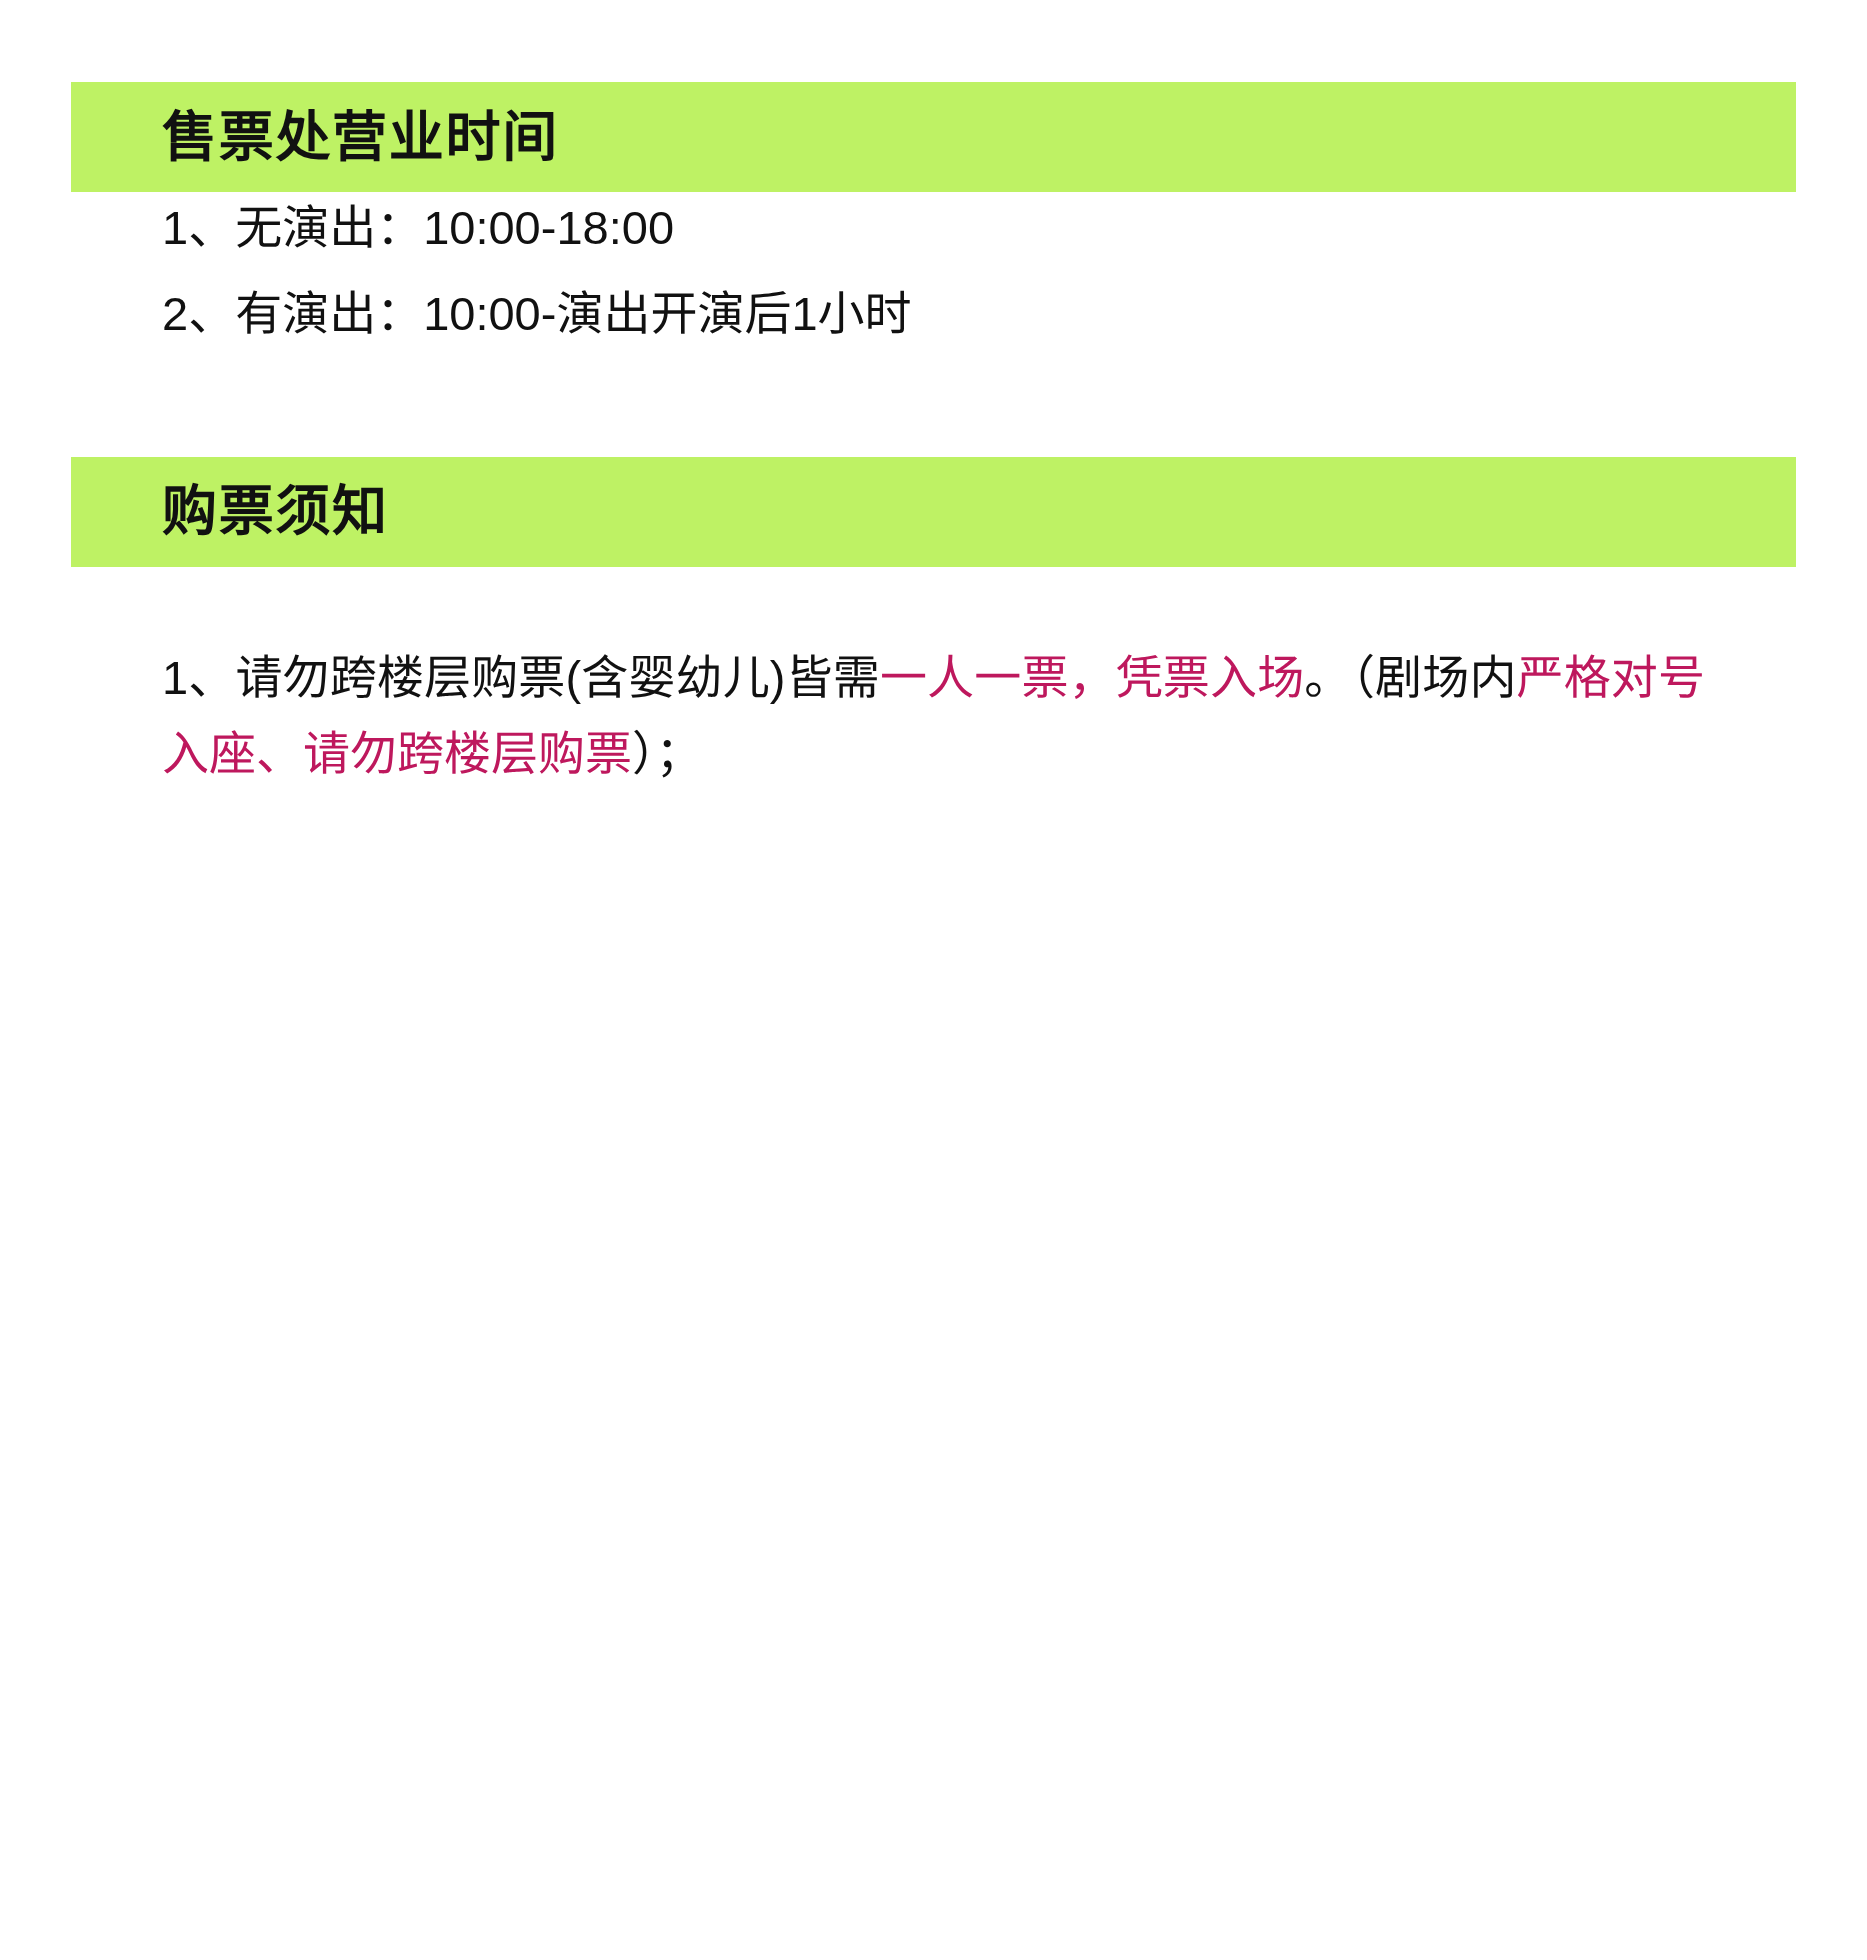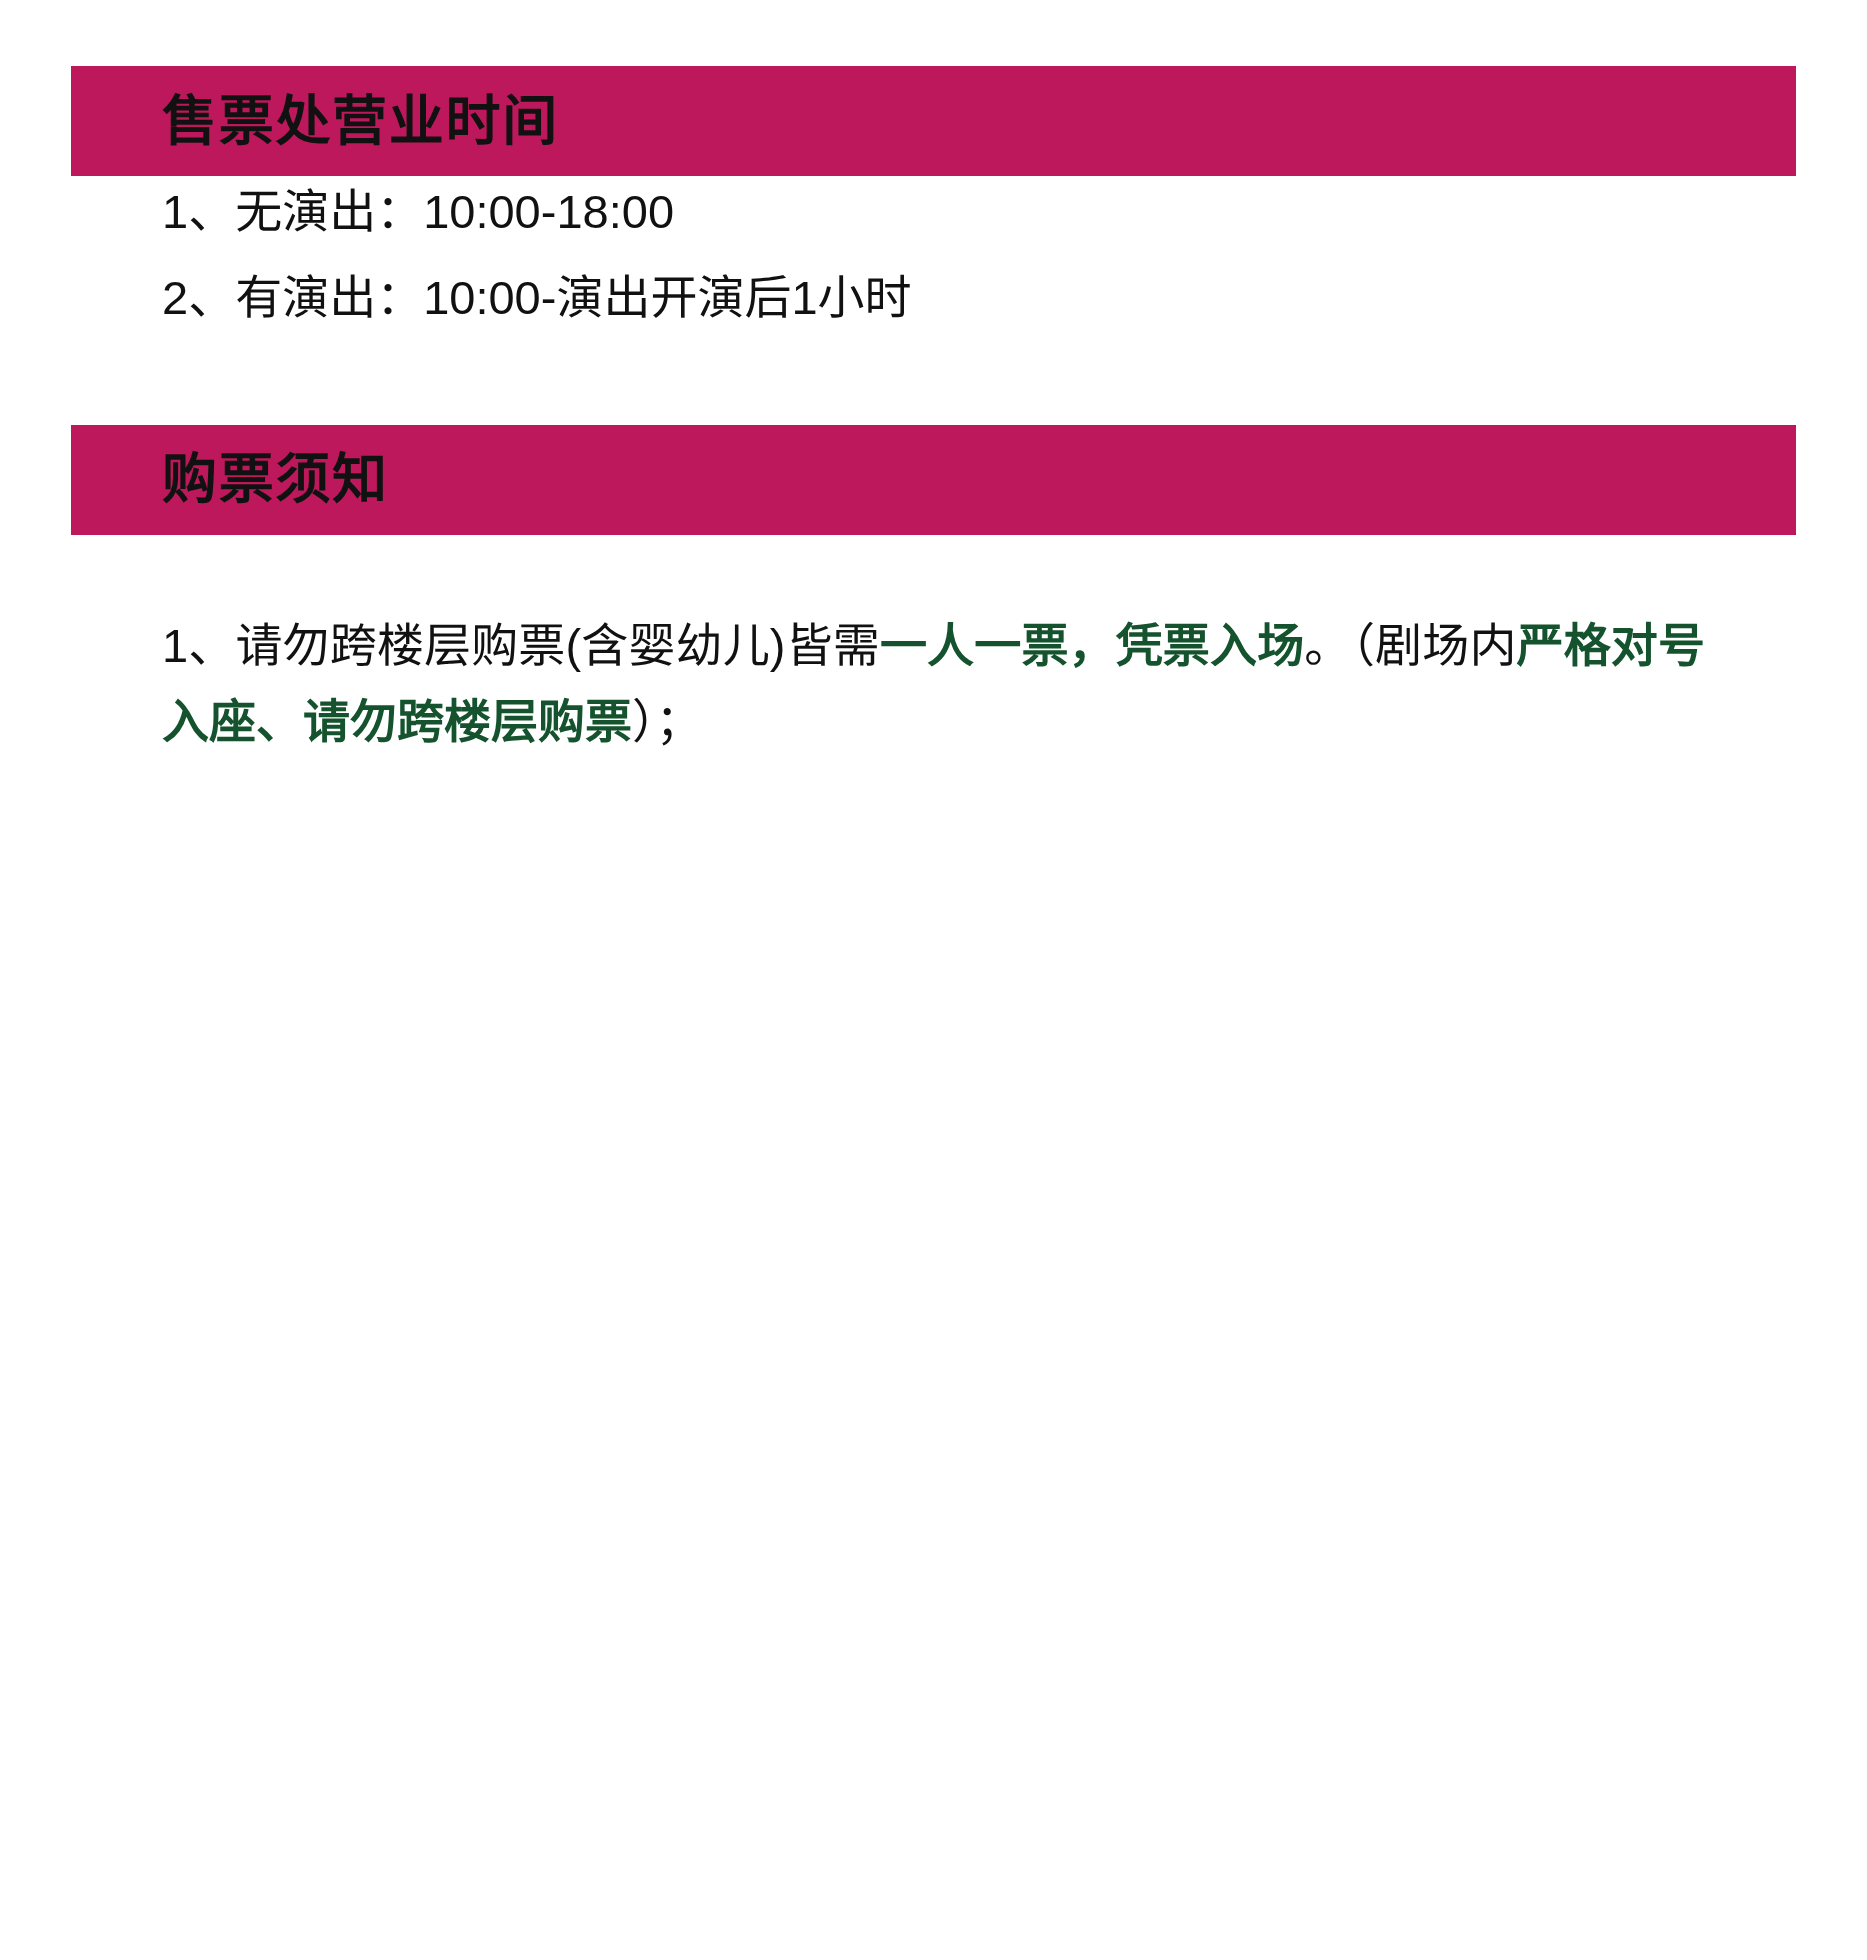--- a/index.html
+++ b/index.html
@@ -17,22 +17,22 @@
   .page {
     position: relative;
     width: 1867px;
     min-height: 1960px;
     box-sizing: border-box;
     padding: 0;
   }
 
   
   .section-bar {
-    background: #be185d;
-    margin: 0 71px 0 71px;
+    background: #bef264;
+    margin: 16px 71px 0 71px;
     height: 110px;
     display: flex;
     align-items: center;
     box-sizing: border-box;
   }
   .section-bar .bar-title {
     font-size: 55px;
     font-weight: 700;
     color: #111111;
     letter-spacing: 1.7px;
@@ -61,22 +61,22 @@
     text-align: justify;
     text-justify: inter-ideograph;
     max-width: 1562px;
   }
   .para.tight { margin-bottom: 15px; }
   .para.notes {
     margin-bottom: 28px;
     line-height: 1.62;
   }
   .hl {
-    color: #14532d;
-    font-weight: 700;
+    color: #be185d;
+    font-weight: 400;
   }
   .spacer-bottom { height: 183px; }
 </style>
 </head>
 <body>
 
 <div class="page">
 
   <div class="bar-slot-1">
     <div class="section-bar">

